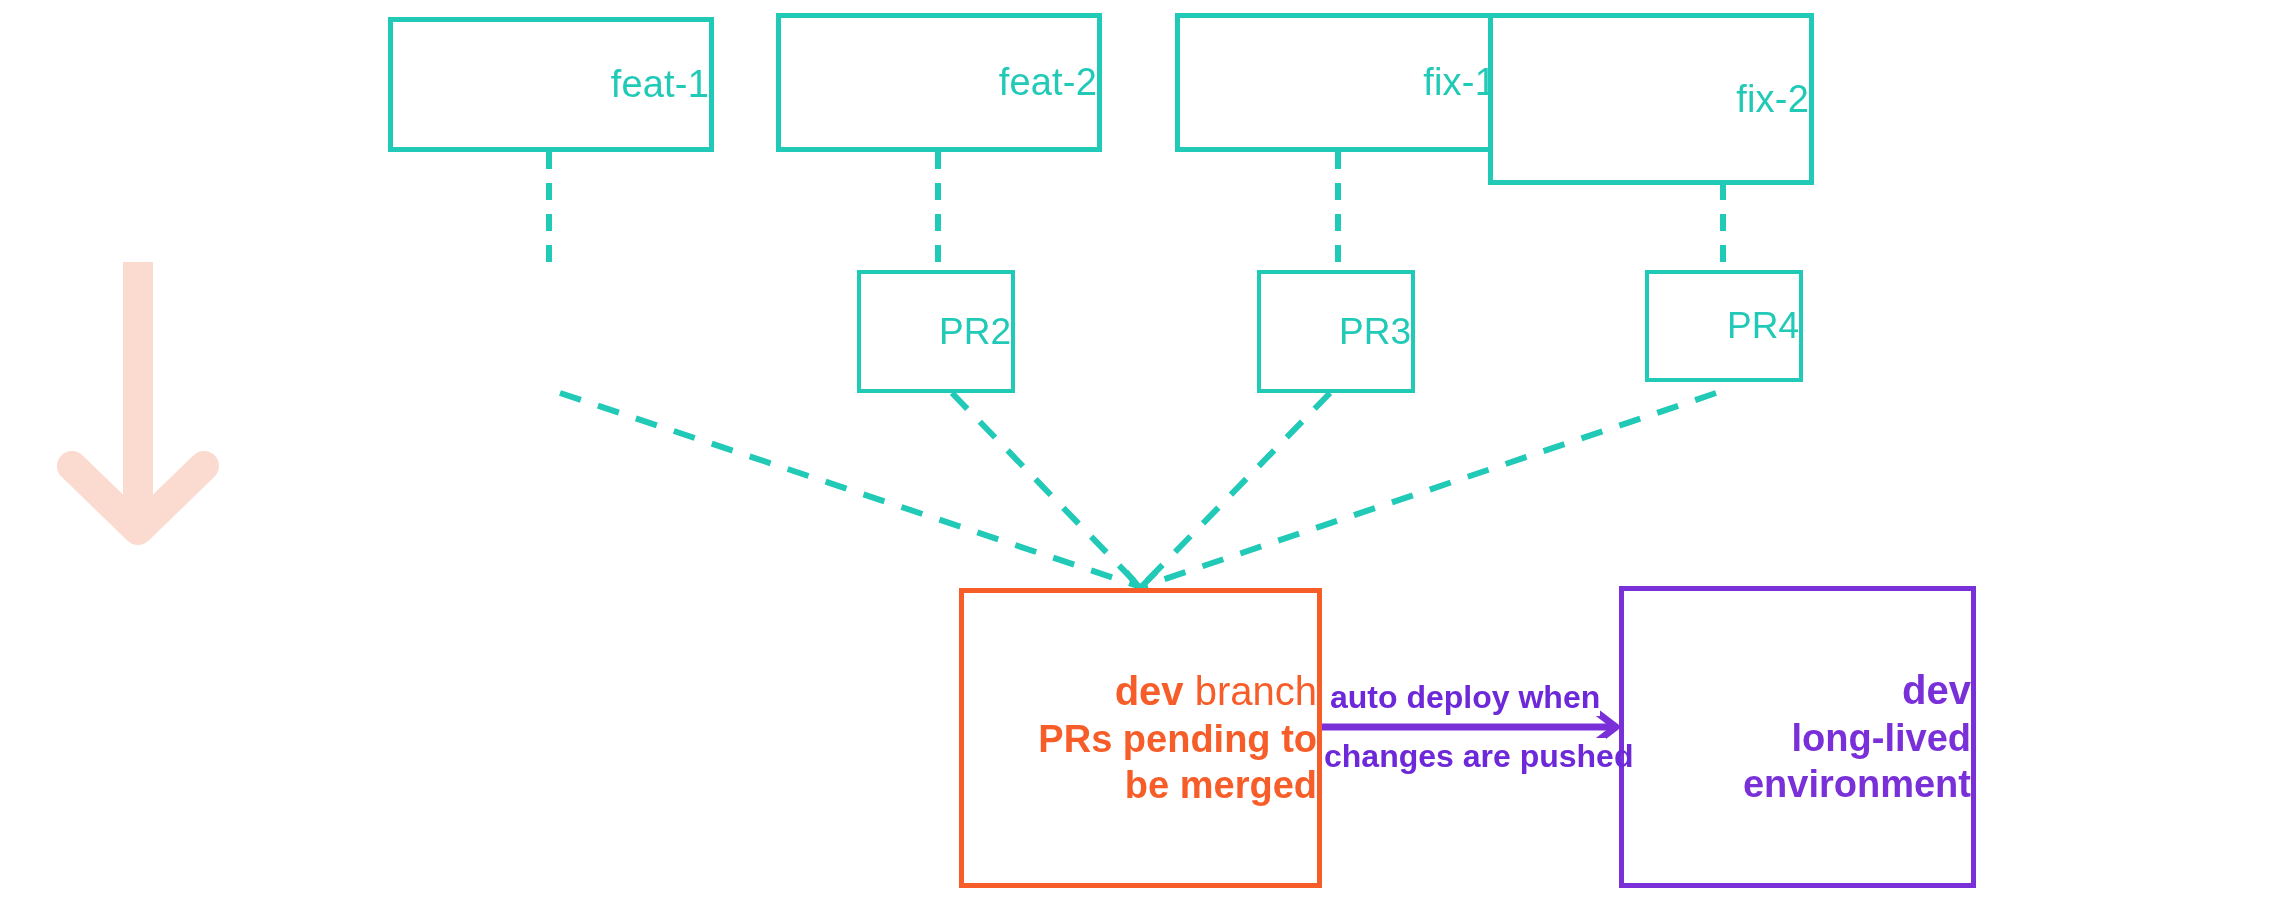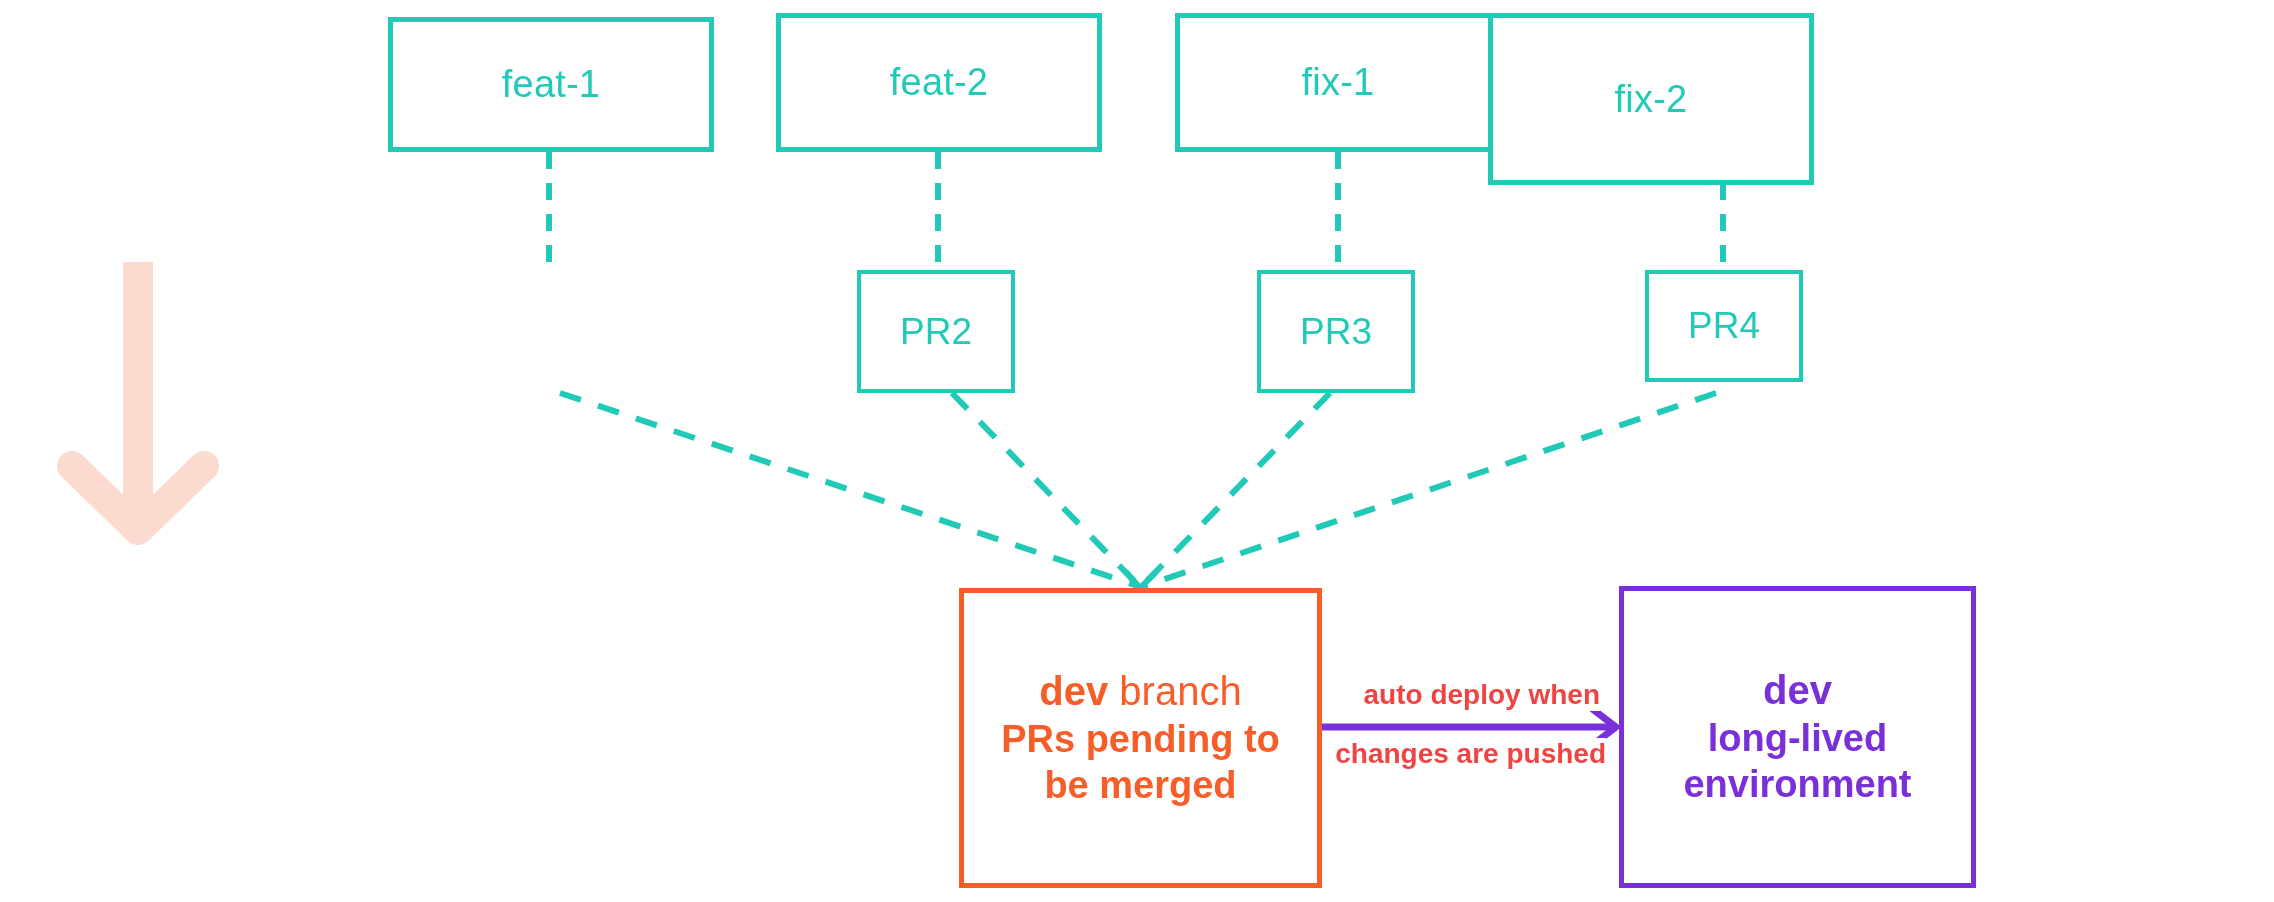--- a/index.html
+++ b/index.html
@@ -24,21 +24,21 @@
     top: 0;
     width: 2274px;
     height: 902px;
     pointer-events: none;
   }
   .node {
     position: absolute;
     box-sizing: border-box;
     display: flex;
     flex-direction: column;
-    align-items: center;
+    align-items: flex-end;
     justify-content: center;
     background: #ffffff;
     text-align: center;
   }
   .node-branch {
     border: 5px solid #21c9b7;
     color: #21c9b7;
     font-size: 38px;
     font-weight: 400;
     letter-spacing: 0.2px;
@@ -62,25 +62,25 @@
     line-height: 1.22;
     white-space: nowrap;
   }
   .t-38 { font-size: 38px; }
   .t-40 { font-size: 40px; }
   .w-bold { font-weight: 700; }
   .w-semi { font-weight: 600; }
   .w-norm { font-weight: 400; }
   .edge-label {
     position: absolute;
-    color: #ef4444;
-    font-size: 28px;
+    color: #6d28d9;
+    font-size: 32px;
     font-weight: 600;
     white-space: nowrap;
-    text-align: right;
+    text-align: center;
     background: #ffffff;
   }
 </style>
 </head>
 <body>
 
 <div id="diagram-root">
 
   <svg id="edge-layer" viewBox="0 0 2274 902">
 

